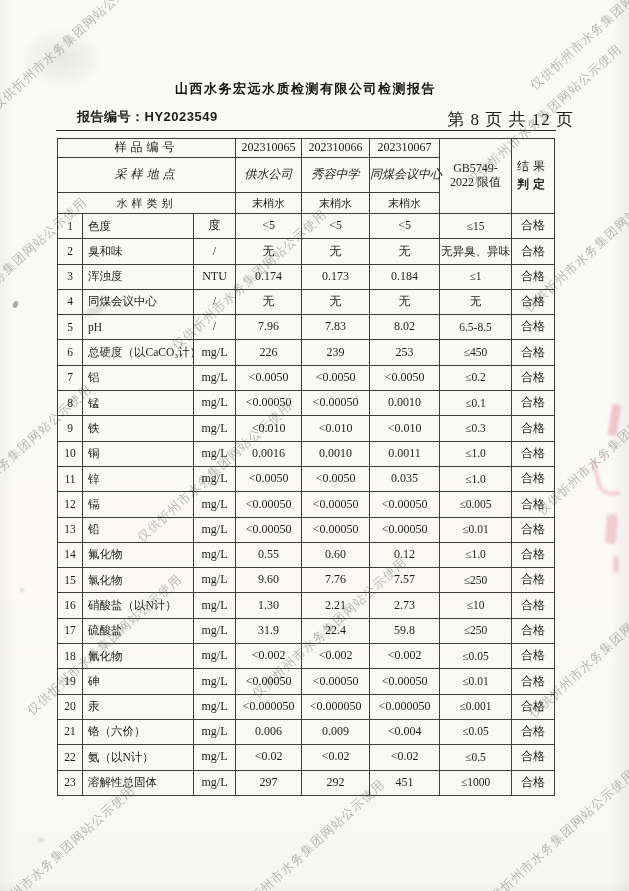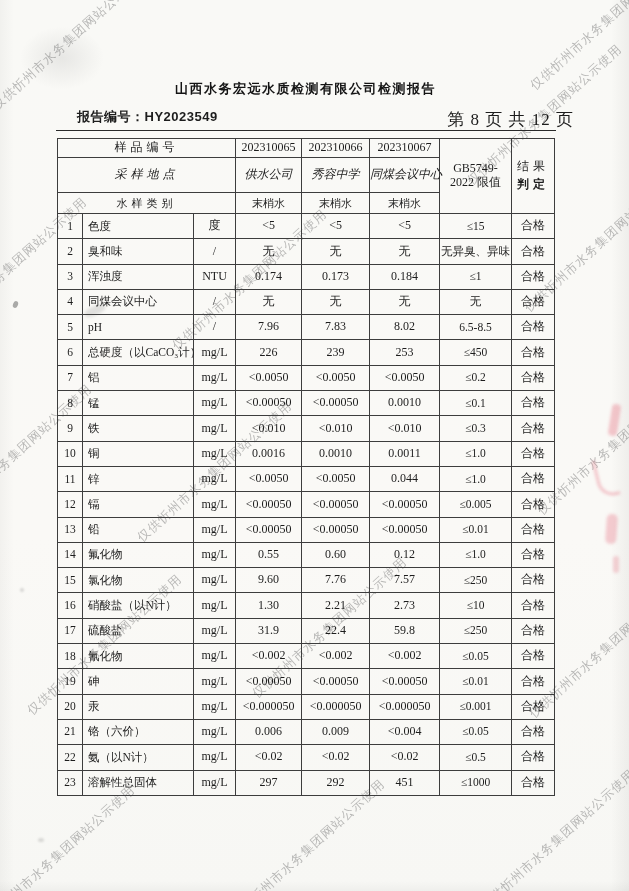--- a/index.html
+++ b/index.html
@@ -244,21 +244,21 @@
           <td class="c-v3">0.0011</td>
           <td class="c-limit">≤1.0</td>
           <td class="c-result">合格</td>
         </tr>
         <tr>
           <td class="c-no">11</td>
           <td class="c-param">锌</td>
           <td class="c-unit">mg/L</td>
           <td class="c-v1">&lt;0.0050</td>
           <td class="c-v2">&lt;0.0050</td>
-          <td class="c-v3">0.044</td>
+          <td class="c-v3">0.035</td>
           <td class="c-limit">≤1.0</td>
           <td class="c-result">合格</td>
         </tr>
         <tr>
           <td class="c-no">12</td>
           <td class="c-param">镉</td>
           <td class="c-unit">mg/L</td>
           <td class="c-v1">&lt;0.00050</td>
           <td class="c-v2">&lt;0.00050</td>
           <td class="c-v3">&lt;0.00050</td>

